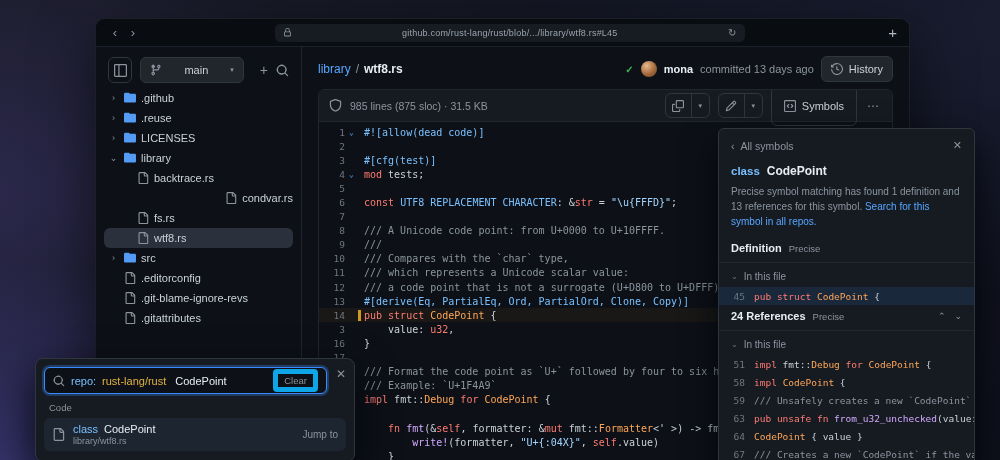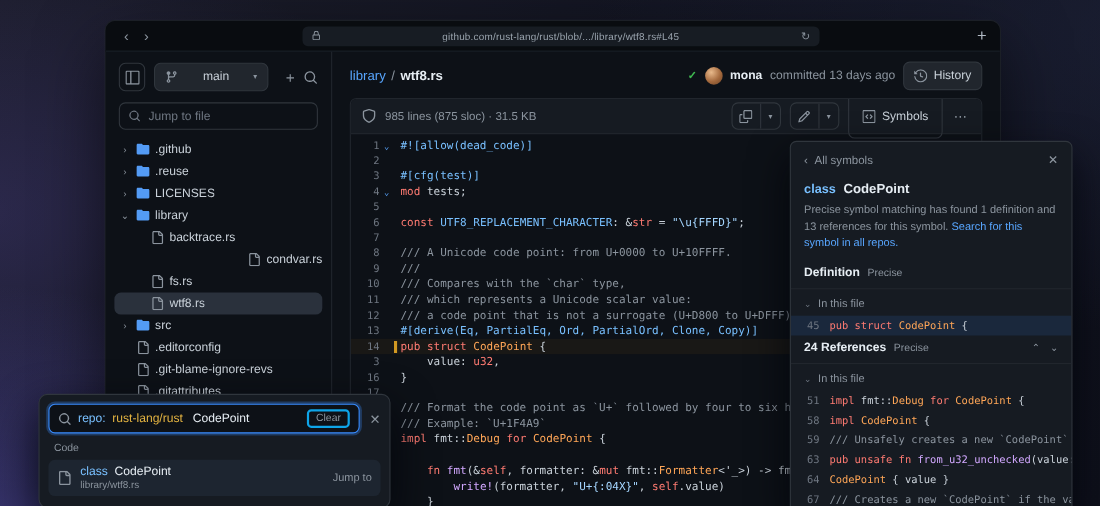--- a/index.html
+++ b/index.html
@@ -82,26 +82,26 @@
 .sp-precise{color:#8b949e;font-size:9.5px}
 .sp-nav{margin-left:auto;display:inline-flex;gap:9px;color:#8b949e;font-size:9px}
 .sp-div{border-top:1px solid #21262d;margin:3px 0}
 .sp-file{display:flex;align-items:center;gap:6px;color:#8b949e;font-size:10px;padding:5px 12px}
 .sp-file .fchev{font-size:8px;color:#6e7681}
 .sp-line{display:flex;gap:9px;padding:3.5px 12px;font-family:"DejaVu Sans Mono","Liberation Mono",monospace;font-size:9.5px;white-space:pre;overflow:hidden;align-items:center}
 .sp-line .n{flex:none;width:14px;text-align:right;color:#6e7681}
 .sp-line.sel{background:rgba(56,139,253,.12)}
 
 .search-overlay{position:absolute;left:35px;top:358px;width:320px;height:104px;background:#161b22;border:1px solid #30363d;border-radius:8px;box-shadow:0 16px 40px rgba(1,4,9,.85);box-sizing:border-box;padding:8px}
-.so-top{display:flex;align-items:center;gap:9px}
+.so-top{display:flex;align-items:flex-start;gap:9px}
 .so-input{flex:1;height:27px;background:#0d1117;border:1px solid #388bfd;box-shadow:0 0 0 2px rgba(56,139,253,.3);border-radius:6px;display:flex;align-items:center;gap:6px;padding:0 8px;font-size:11px;box-sizing:border-box}
 .so-q{color:#79c0ff}
 .so-repo{color:#e3b341}
 .so-term{color:#e6edf3;margin-left:3px}
-.so-clear{margin-left:auto;color:#8b949e;font-size:9.5px;border:2px solid #0ea5e9;border-radius:4px;padding:1px 6px}
+.so-clear{margin-left:auto;color:#8b949e;font-size:9.5px;border:5px solid #0ea5e9;border-radius:4px;padding:1px 6px}
 .so-close{color:#8b949e;font-size:12px}
 .so-sec{color:#8b949e;font-size:9.5px;margin:8px 5px 5px}
 .so-item{display:flex;align-items:center;gap:8px;background:#1d2530;border-radius:6px;padding:5px 8px}
 .so-text{display:flex;flex-direction:column;gap:1px}
 .so-line1{display:flex;gap:6px;align-items:baseline}
 .so-kind{color:#79c0ff;font-size:11px}
 .so-name{color:#e6edf3;font-size:11px}
 .so-path{color:#8b949e;font-size:9px}
 .so-action{margin-left:auto;color:#8b949e;font-size:10px}
 </style>
@@ -142,28 +142,20 @@
           <span>main</span>
           <span class="caret">▾</span>
         </button>
         <span class="spacer"></span>
         <span class="ghost">+</span>
         <span class="ghost">
             <svg width="13" height="13" viewBox="0 0 16 16" fill="#8b949e">
               <path d="M10.68 11.74a6 6 0 0 1-7.922-8.982 6 6 0 0 1 8.982 7.922l3.04 3.04a.749.749 0 0 1-.326 1.275.749.749 0 0 1-.734-.215ZM11.5 7a4.499 4.499 0 1 0-8.997 0A4.499 4.499 0 0 0 11.5 7Z"></path>
             </svg>
           </span>
-      </div>
-      <div class="jump">
-        <span>
-            <svg width="11" height="11" viewBox="0 0 16 16" fill="#6e7681">
-              <path d="M10.68 11.74a6 6 0 0 1-7.922-8.982 6 6 0 0 1 8.982 7.922l3.04 3.04a.749.749 0 0 1-.326 1.275.749.749 0 0 1-.734-.215ZM11.5 7a4.499 4.499 0 1 0-8.997 0A4.499 4.499 0 0 0 11.5 7Z"></path>
-            </svg>
-          </span>
-        <span>Jump to file</span>
       </div>
       <div class="tree">
           <div class="tree-row" style="padding-left: 4px;">
             <span class="chev">›</span>
             <span class="tree-icon">
               <svg width="12" height="12" viewBox="0 0 16 16" fill="#539bf5">
                 <path d="M1.75 1h4.19c.46 0 .9.18 1.23.51l.83.84c.05.05.11.07.18.07h6.06c.97 0 1.75.78 1.75 1.75v8.08c0 .97-.78 1.75-1.75 1.75H1.75C.78 14 0 13.22 0 12.25v-9.5C0 1.78.78 1 1.75 1Z"></path>
               </svg>
             </span>
             <span class="tree-label">.github</span>

